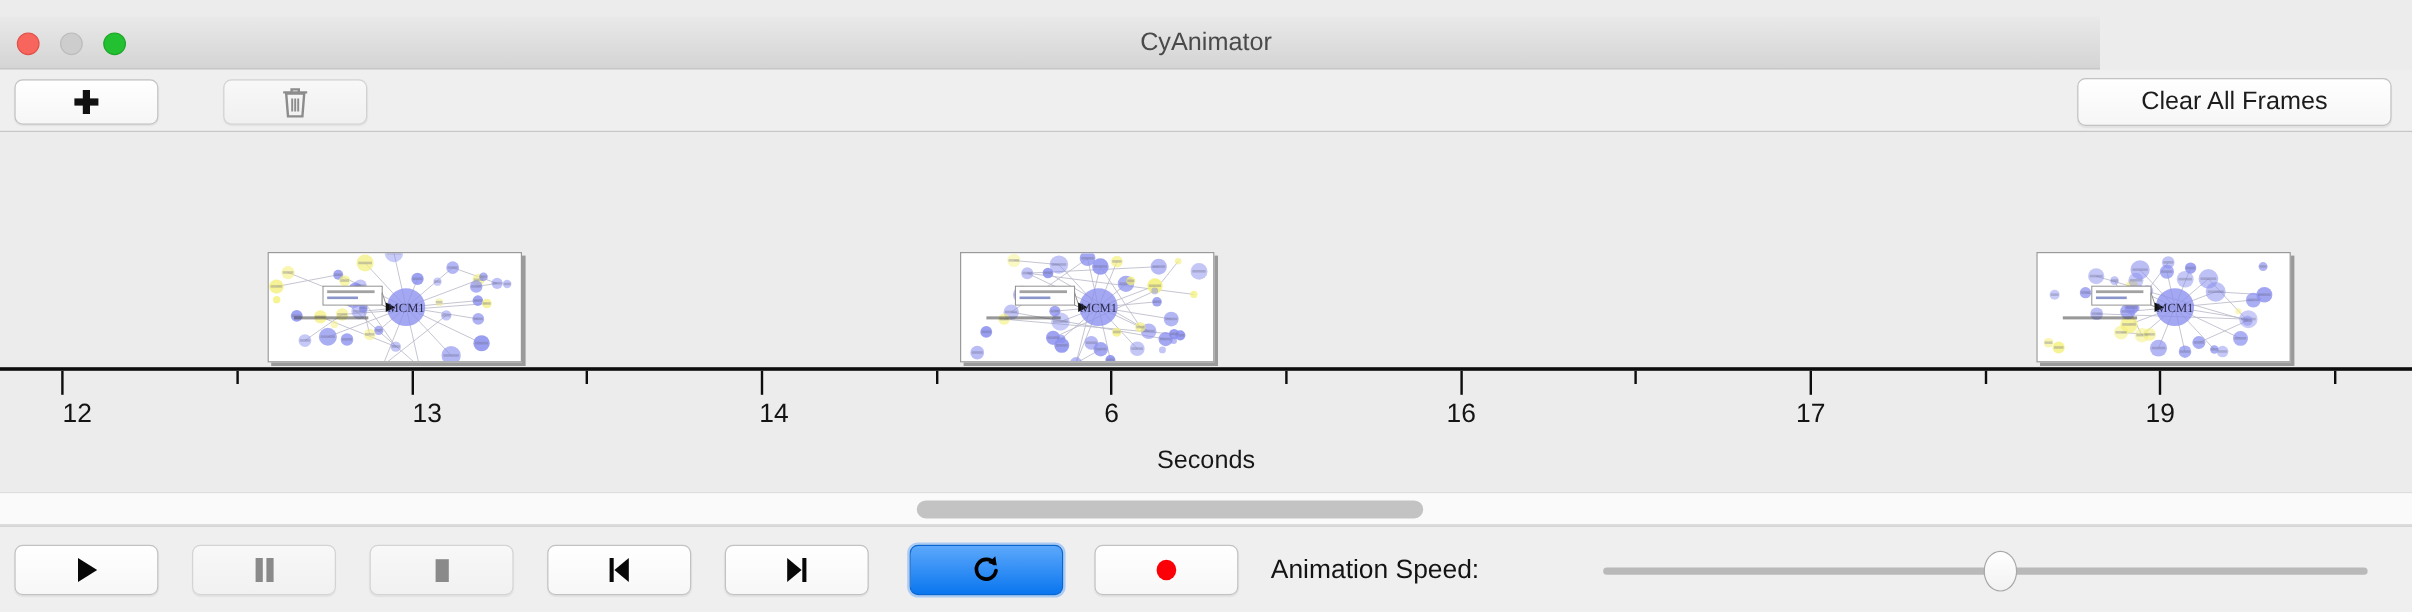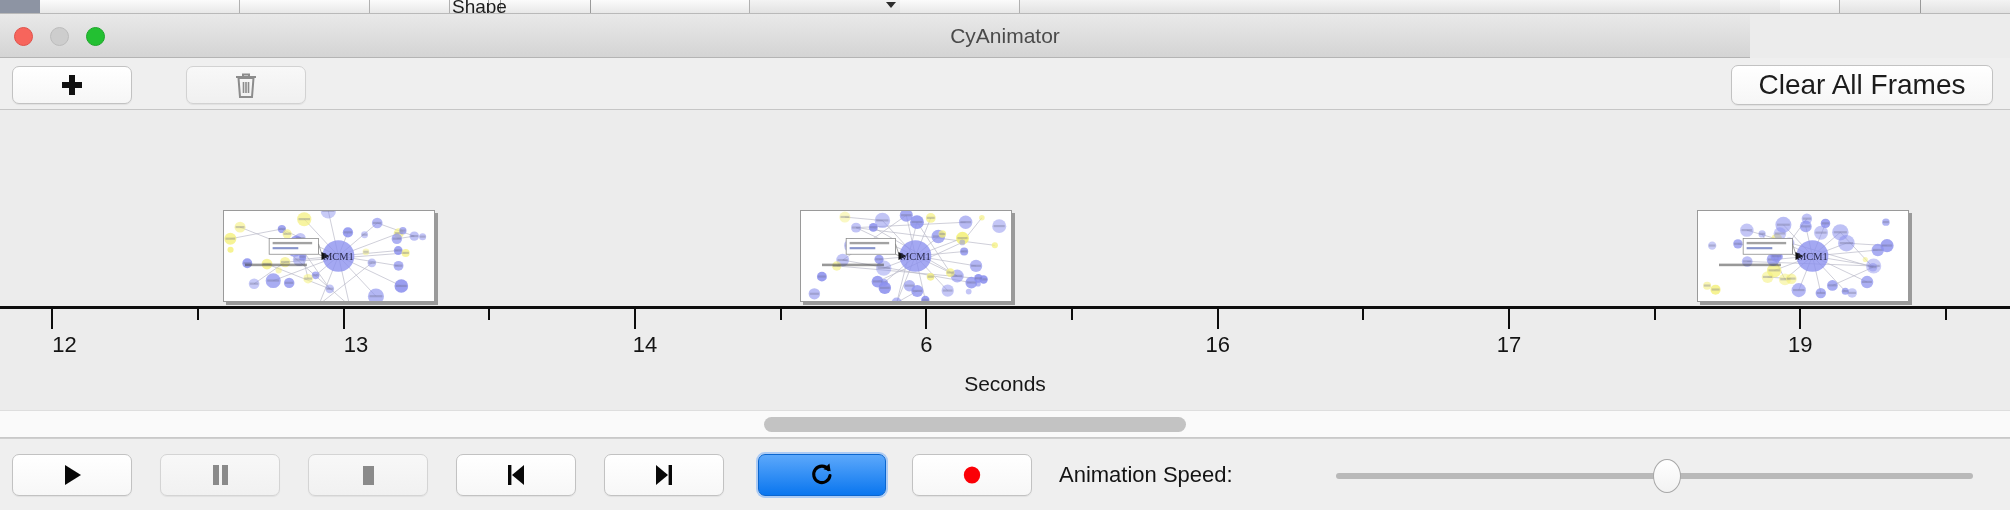--- a/index.html
+++ b/index.html
@@ -108,21 +108,21 @@
     justify-content: center;
     cursor: pointer;
     box-shadow: 0 1px 1px rgba(0,0,0,0.06);
   }
   .btn.disabled {
     background: linear-gradient(#f8f8f8, #f0f0f0);
     border-color: #d2d2d2;
   }
   .btn-add   { left: 12px;  top: 8px; width: 120px; height: 38px; }
   .btn-del   { left: 186px; top: 8px; width: 120px; height: 38px; }
-  .btn-clear { left: 1731px; top: 7px; width: 262px; height: 40px; font-size: 28px; color: #1c1c1c; }
+  .btn-clear { left: 1731px; top: 7px; width: 262px; height: 40px; font-size: 21px; color: #1c1c1c; }
 
   .plus-icon {
     position: relative;
     width: 22px; height: 22px;
   }
   .plus-icon::before, .plus-icon::after {
     content: "";
     position: absolute;
     background: #111;
   }
@@ -256,35 +256,20 @@
     border: 1px solid #a8a8a8;
     transform: translateX(-50%);
     cursor: pointer;
   }
 </style>
 </head>
 <body>
 
 <div id="app">
 
-  <div class="bg-strip">
-    <div class="dark-seg"></div>
-    <div class="seg" style="left:40px;width:200px;"></div>
-    <div class="seg" style="left:240px;width:130px;"></div>
-    <div class="seg" style="left:370px;width:80px;"></div>
-    <div class="seg" style="left:450px;width:300px;"></div>
-    <div class="tick-mark" style="left:488px;"></div>
-    <div class="tick-mark" style="left:500px;"></div>
-    <div class="tick-mark" style="left:590px;"></div>
-    <div class="shape-label">Shape</div>
-    <div class="caret" style="left:886px;"></div>
-    <div class="seg" style="left:900px;width:120px;"></div>
-    <div class="seg" style="left:1780px;width:60px;"></div>
-    <div class="tick-mark" style="left:1920px;"></div>
-  </div>
 
   <div class="titlebar">
     <div class="traffic close"></div>
     <div class="traffic min"></div>
     <div class="traffic max"></div>
     <div class="window-title">CyAnimator</div>
   </div>
 
   <div class="toolbar">
     <div class="btn btn-add">

